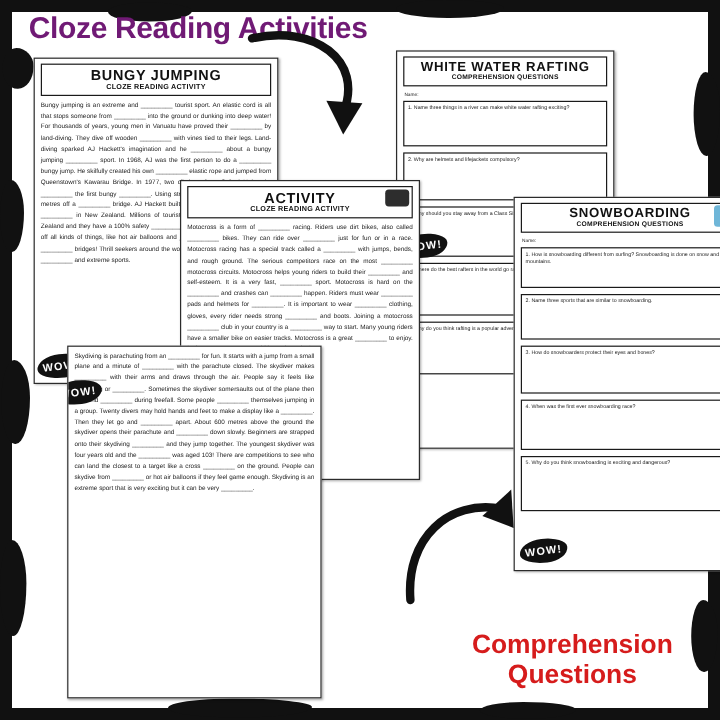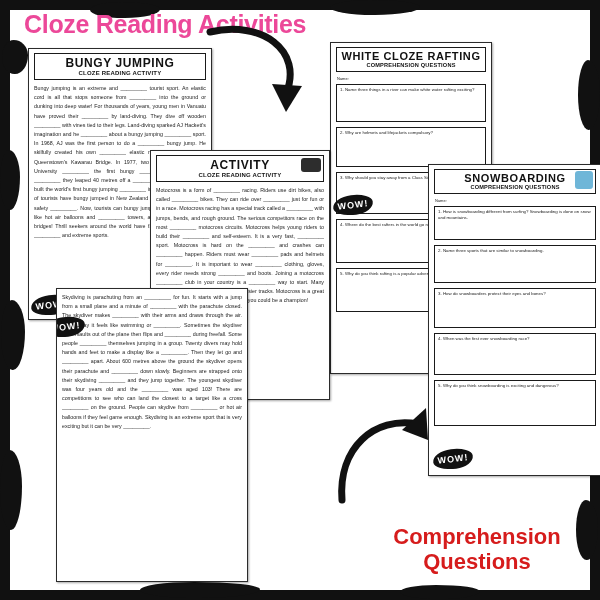--- a/index.html
+++ b/index.html
@@ -37,21 +37,21 @@
     border-radius: 45% 55% 50% 48% / 50% 45% 55% 50%;
   }
 
   
   .main-title {
     position: absolute;
     left: 24px;
     top: 10px;
     font-size: 25px;
     font-weight: bold;
-    color: #ec4899;
+    color: #701a75;
     letter-spacing: -0.3px;
     font-family: "Liberation Sans", sans-serif;
     white-space: nowrap;
   }
   .bottom-title {
     position: absolute;
     right: 18px;
     bottom: 26px;
     width: 210px;
     text-align: center;
@@ -61,20 +61,21 @@
     color: #d61c1c;
   }
 
   
   .sheet {
     position: absolute;
     background: #ffffff;
     border: 1px solid #2b2b2b;
     box-shadow: 1px 1px 2px rgba(0,0,0,0.35);
     overflow: hidden;
+    padding-left: 20px;
   }
   .sheet-inner {
     position: absolute;
     left: 0; top: 0; right: 0; bottom: 0;
     padding: 4px 5px 5px 5px;
     box-sizing: border-box;
   }
   .sheet-head {
     position: relative;
     border: 1px solid #1a1a1a;
@@ -170,21 +171,21 @@
   <div class="splat" style="left:90px; top:2px; width:70px; height:16px;"></div>
   <div class="splat" style="left:330px; top:0px; width:90px; height:15px;"></div>
   <div class="splat" style="left:140px; bottom:2px; width:120px; height:16px;"></div>
   <div class="splat" style="left:400px; bottom:1px; width:80px; height:14px;"></div>
 
   <div class="main-title">Cloze Reading Activities</div>
 
   <div class="sheet qs" style="left:330px; top:42px; width:160px; height:330px;">
     <div class="sheet-inner">
       <div class="sheet-head">
-        <div class="title">WHITE CLOZE RAFTING</div>
+        <div class="title">WHITE WATER RAFTING</div>
         <div class="subtitle">COMPREHENSION QUESTIONS</div>
       </div>
       <div class="namebar">Name:</div>
       <div class="qbox" style="height:38px;">
         <span class="qtext">1. Name three things in a river can make white water rafting exciting?</span>
       </div>
       <div class="qbox" style="height:40px;">
         <span class="qtext">2. Why are helmets and lifejackets compulsory?</span>
       </div>
       <div class="qbox" style="height:42px;">

